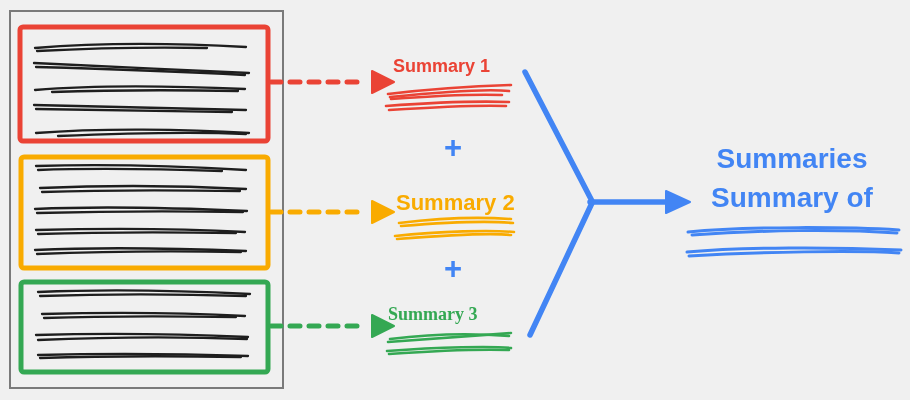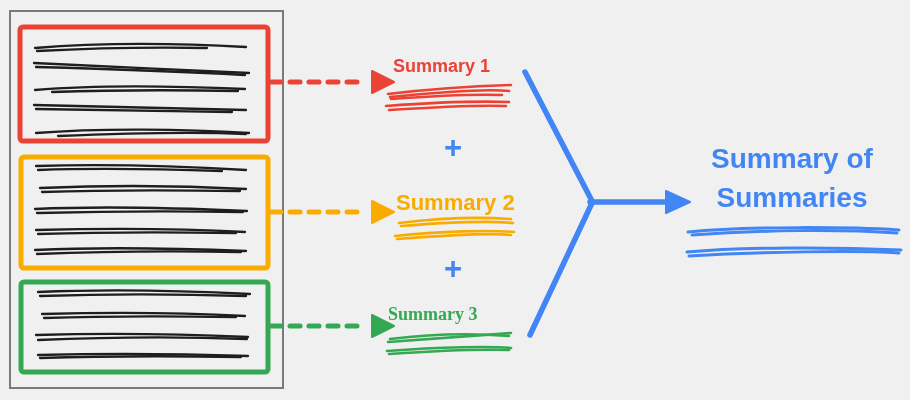--- a/index.html
+++ b/index.html
@@ -141,16 +141,16 @@
       <path d="M689,256 C760,252 855,250 899,253"></path>
     </g>
   </svg>
 
   <div class="lbl c-red" id="lbl-s1">Summary 1</div>
   <div class="plus c-blu" id="plus-1">+</div>
   <div class="lbl c-org" id="lbl-s2">Summary 2</div>
   <div class="plus c-blu" id="plus-2">+</div>
   <div class="lbl c-grn" id="lbl-s3">Summary 3</div>
   <div class="lbl c-blu" id="lbl-result">
+    <div>Summaries</div>
     <div>Summary of</div>
-    <div>Summaries</div>
   </div>
 </div>
 
 </body></html>

